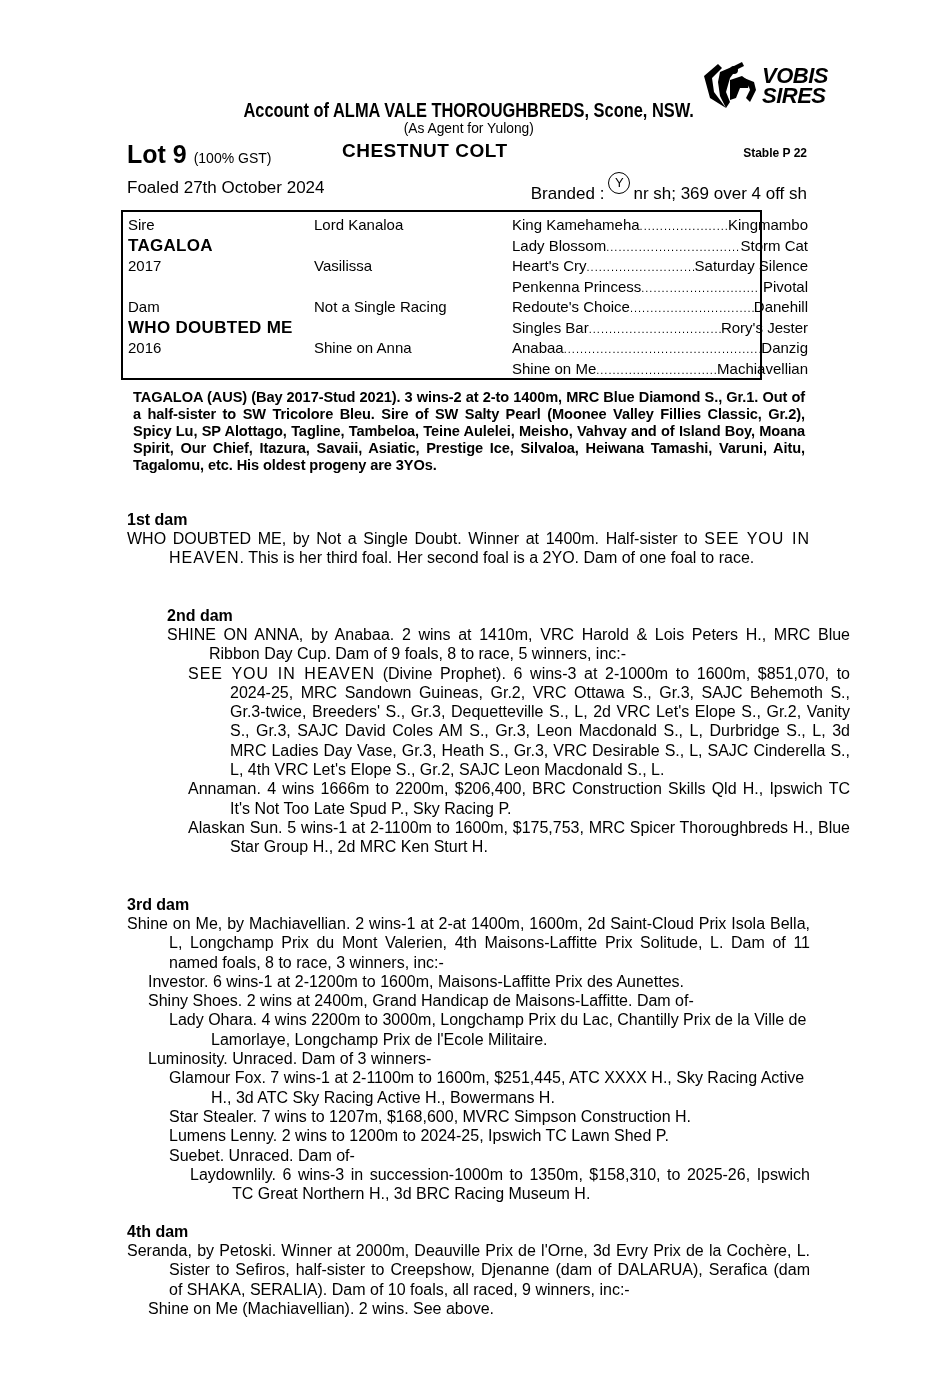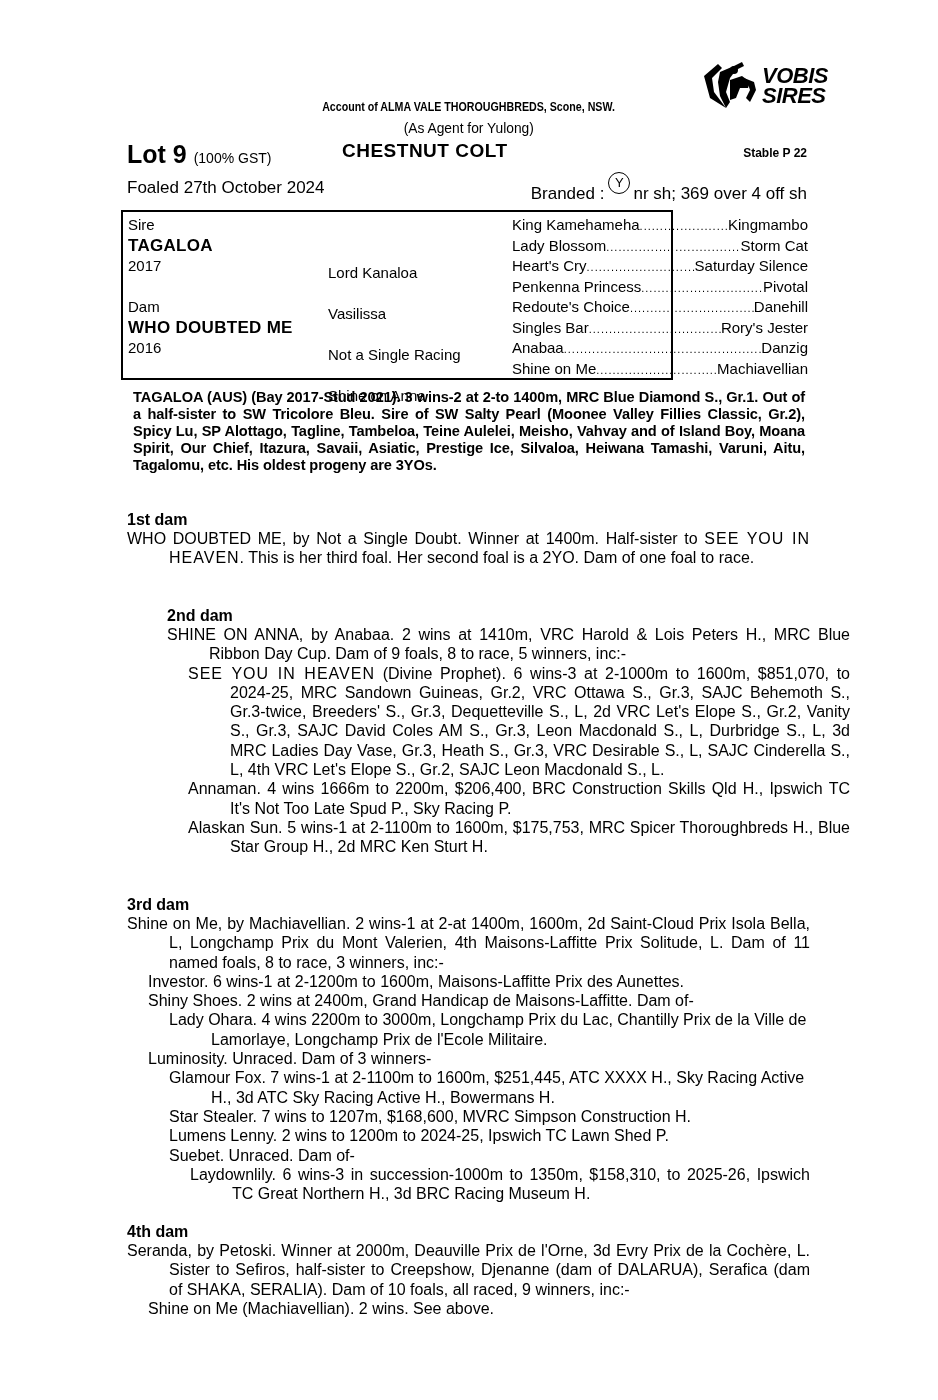--- a/index.html
+++ b/index.html
@@ -1,33 +1,33 @@
 <!DOCTYPE html>
 <html><head>
 <meta charset="utf-8">
 <style>
   html, body { margin: 0; padding: 0; background: #ffffff; }
   body { width: 938px; height: 1400px; position: relative; overflow: hidden; color: #000; font-family: "Liberation Sans", sans-serif; }
   .logo { position: absolute; left: 700px; top: 58px; width: 140px; height: 60px; }
   .logo-text { position: absolute; left: 62px; top: 8px; font-family: "Liberation Sans", sans-serif; font-weight: bold; font-style: italic; font-size: 22px; line-height: 20px; letter-spacing: -0.5px; }
-  .account { position: absolute; left: 0; width: 938px; top: 99px; text-align: center; font-weight: bold; font-size: 13px; }
+  .account { position: absolute; left: 0; width: 938px; top: 99px; text-align: center; font-weight: bold; font-size: 20px; }
   .account span { display: inline-block; transform: scaleX(0.82); margin-left: 0px; }
   .agent { position: absolute; left: 0; width: 938px; top: 119px; text-align: center; font-size: 15px; }
   .agent span { display: inline-block; transform: scaleX(0.92); }
   .lot { position: absolute; left: 127px; top: 140px; font-weight: bold; font-size: 25px; }
   .lot small { font-weight: normal; font-size: 14px; }
   .colt { position: absolute; left: 342px; top: 140px; font-weight: bold; font-size: 19px; letter-spacing: 0.5px; }
   .stable { position: absolute; right: 131px; top: 146px; font-weight: bold; font-size: 12px; }
   .foaled { position: absolute; left: 127px; top: 178px; font-size: 17px; }
   .branded { position: absolute; right: 131px; top: 178px; font-size: 17px; display: flex; align-items: flex-end; }
   .brand-mark { display: inline-block; width: 20px; height: 20px; border: 1.3px solid #000; border-radius: 50%; font-size: 13px; line-height: 20px; text-align: center; margin: 0 3px 4px 4px; position: relative; top: -6px; }
-  .ped { position: absolute; left: 121px; top: 210px; width: 552px; height: 170px; border: 2px solid #000; box-sizing: border-box; }
+  .ped { position: absolute; left: 121px; top: 210px; width: 641px; height: 170px; border: 2px solid #000; box-sizing: border-box; }
   .ped .c1, .ped .c2, .ped .c3 { position: absolute; top: 3px; font-size: 15px; }
   .ped .c1 { left: 5px; width: 200px; }
-  .ped .c2 { left: 205px; width: 180px; margin-top: 48px; }
+  .ped .c2 { left: 191px; width: 180px; }
   .ped .c3 { left: 389px; width: 296px; }
   .ped .row { height: 20.5px; line-height: 20.5px; white-space: nowrap; }
   .ped .bigname { font-weight: 900; font-size: 17px; letter-spacing: 0.3px; }
   .dotrow { display: flex; align-items: baseline; }
   .dotrow .l { white-space: nowrap; }
   .dotrow .d { flex: 1; overflow: hidden; white-space: nowrap; letter-spacing: 1px; color: #000; font-size: 11px; }
   .dotrow .r { white-space: nowrap; }
   .sirepara { position: absolute; left: 133px; top: 389px; width: 672px; font-weight: 900; font-size: 14.6px; line-height: 17px; text-align: justify; letter-spacing: -0.1px; }
   .sec { position: absolute; left: 127px; width: 683px; font-size: 16px; line-height: 19.3px; }
   .sec h3 { margin: 0; font-size: 16px; font-weight: 900; line-height: 19px; }

